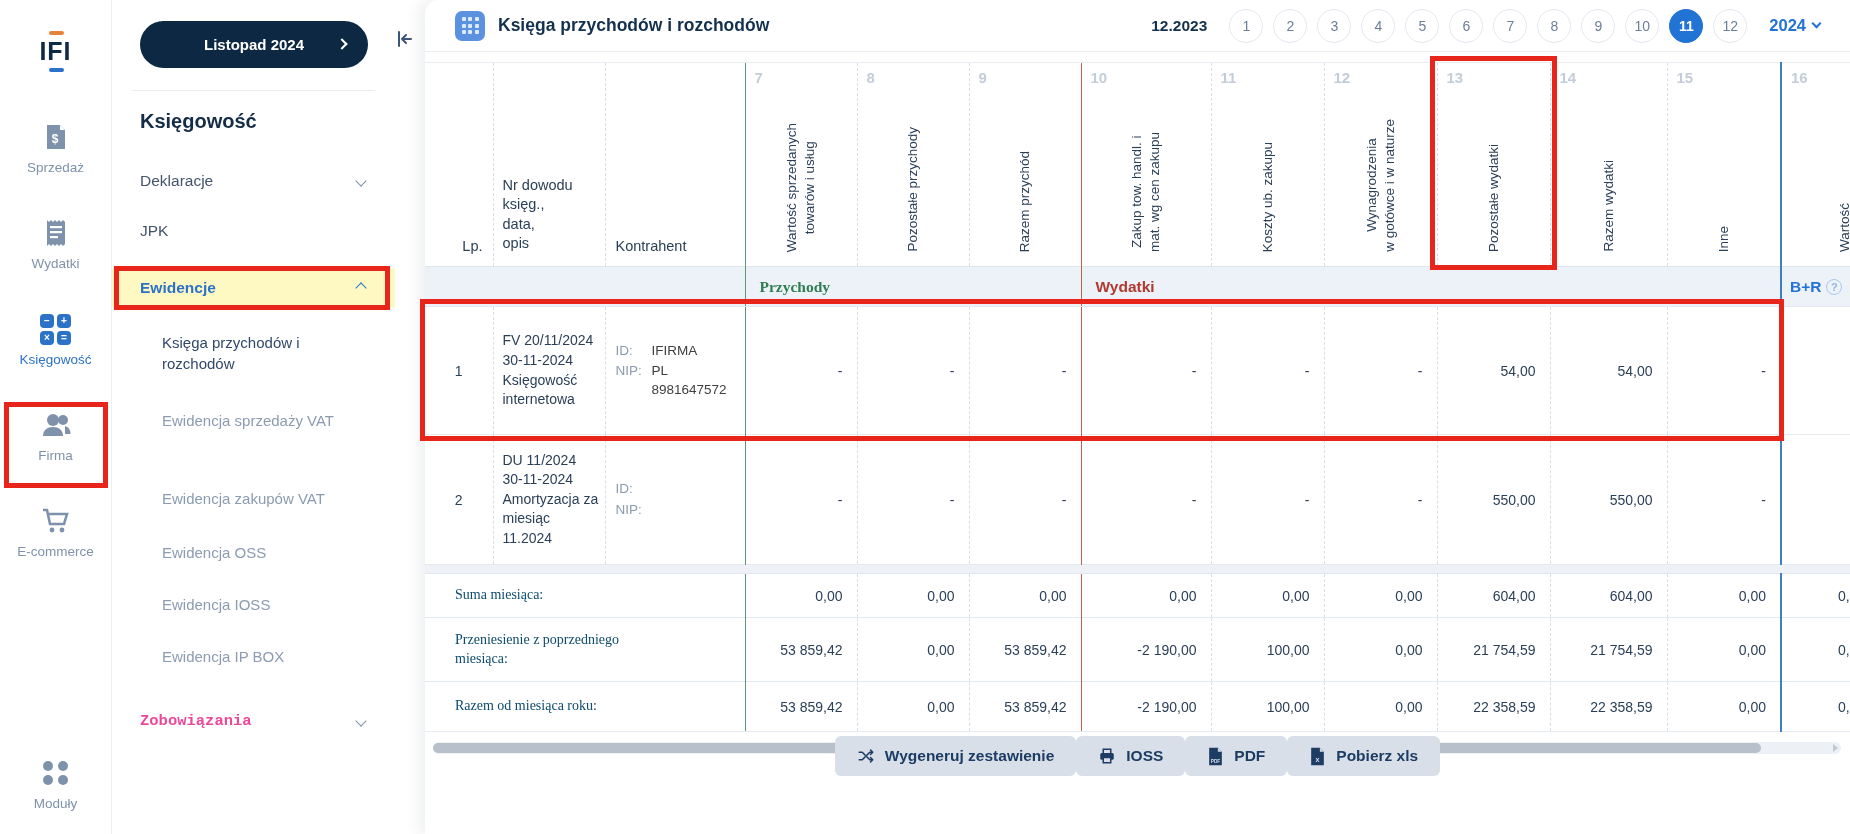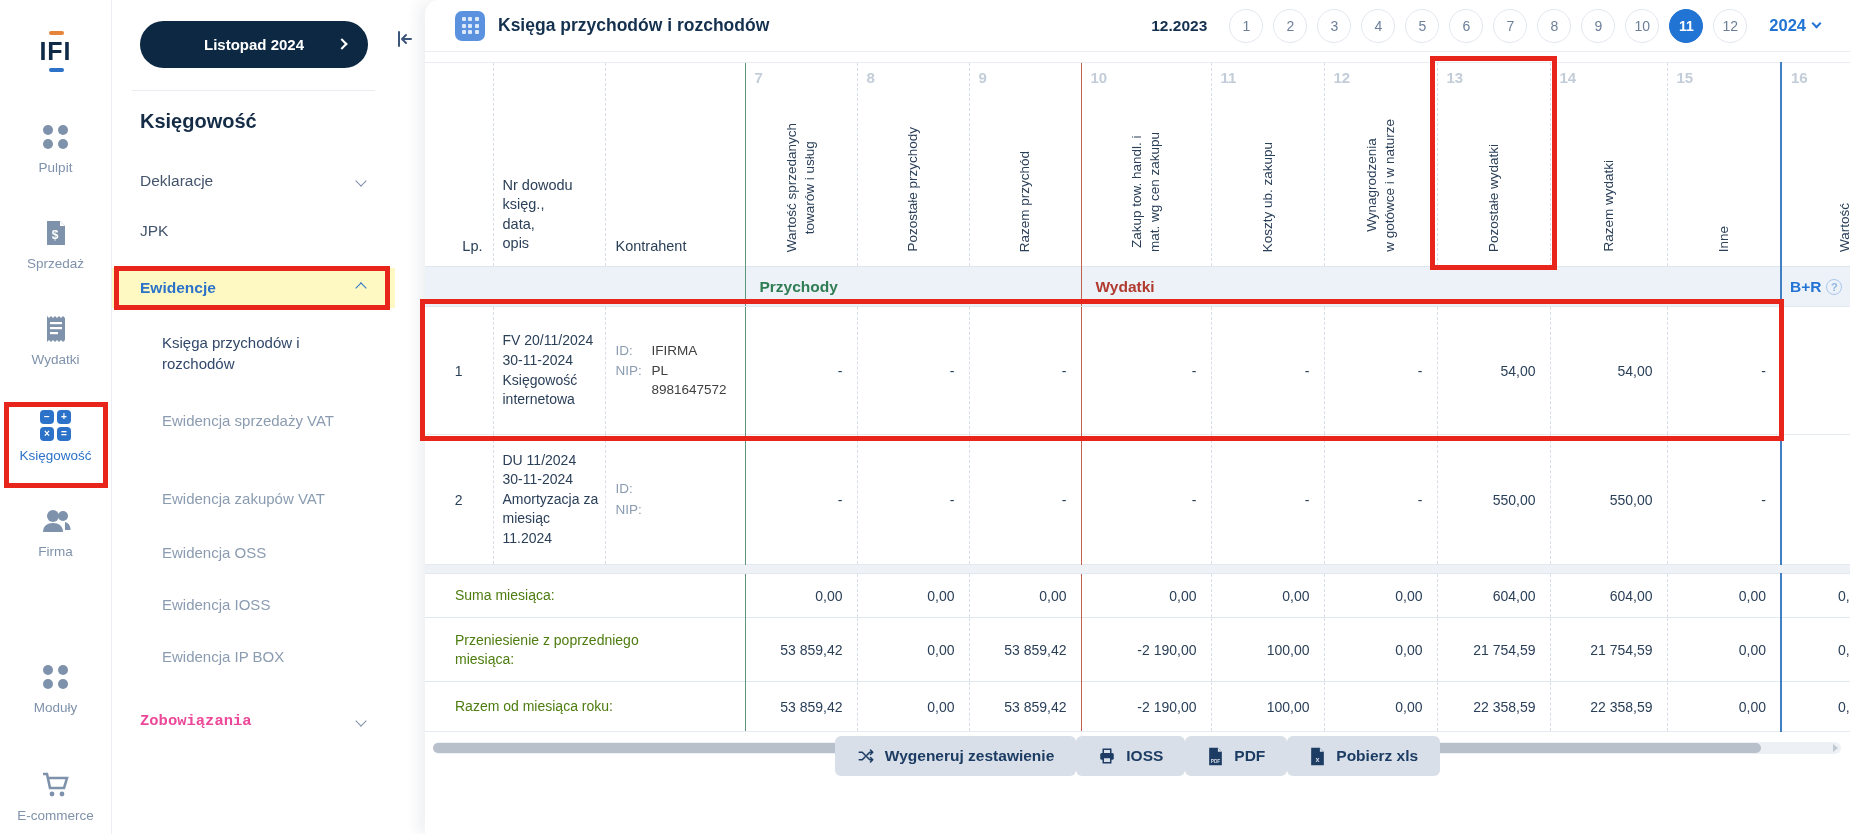--- a/index.html
+++ b/index.html
@@ -97,21 +97,21 @@
   th.h-num { text-align:center; }
   th.c16h { text-align:left; }
   th.c16h .vlabel { margin-left:54px; }
   th.h-fix { font-size:14.5px; color:#2a3f58; padding-bottom:12px; }
   th.lp-h { text-align:right; padding-right:10px; }
   th.doc-h { text-align:left; padding-left:9px; white-space:pre-line; line-height:1.35; }
   th.kontr-h { text-align:left; padding-left:10px; }
 
   tr.subhead td { height:40px; background:#edf1f8; border-top:1px solid #dfe5ed;
     border-bottom:1px solid #e4e9f0; font-size:15.5px; font-weight:bold; vertical-align:middle; }
-  .grp-income { color:#2f7d53; padding-left:14px; }
+  .grp-income { color:#2f7d53; padding-left:14px;font-family:Liberation Serif, serif; }
   .grp-expense { color:#b03a2e; padding-left:14px; }
   .grp-br { color:#2273d3; padding-left:8px; white-space:nowrap; }
   .q-icon { display:inline-flex; width:16px; height:16px; border:1.5px solid #a9c8ec; border-radius:50%;
     color:#8fb6e4; font-size:11px; align-items:center; justify-content:center; margin-left:5px;
     vertical-align:1px; font-weight:bold; cursor:pointer; }
 
   tr.drow td { background:#fff; vertical-align:middle; font-size:14px; }
   tr.r1 td { height:128px; }
   tr.r2 td { height:130px; border-top:1px solid #e6ebf2; }
   td.lp-c { text-align:center; color:#2a3f58; }
@@ -121,21 +121,21 @@
   .klab { color:#8b9cb1; }
   .kval { color:#404040; white-space:pre-line; }
   td.val { text-align:right; padding-right:14px; color:#2a3f58; }
   td.c16v { text-align:left; padding-left:56px; padding-right:0; }
 
   tr.spacer td { height:9px; background:#eef1f6; border-top:1px solid #e4e9f0; }
   tr.srow td { background:#fff; border-top:1px solid #e2e8ef; vertical-align:middle; font-size:14px; }
   tr.s0 td { height:44px; }
   tr.s1 td { height:64px; }
   tr.s2 td { height:50px; border-bottom:1px solid #e6ebf2; }
-  td.s-label { padding-left:30px; color:#4d7c0f; line-height:1.35; }
+  td.s-label { padding-left:30px; color:#0c4a6e; line-height:1.35;font-family:Liberation Serif, serif; }
 
   .hscroll { position:absolute; top:742px; left:8px; width:1408px; height:12px; background:#edf0f4;
     border-radius:6px; cursor:pointer; }
   .hscroll .thumb { position:absolute; left:0; top:1px; height:10px; width:1328px; background:#b7c0cb;
     border-radius:5px; }
   .hscroll .arr { position:absolute; right:3px; top:2px; width:0; height:0; border-top:4px solid transparent;
     border-bottom:4px solid transparent; border-left:5px solid #c0c8d2; }
 
   
   .footer-btns { position:absolute; top:736px; left:0; width:1425px; display:flex;
@@ -155,31 +155,20 @@
 </head>
 <body>
 
 <div class="icon-sidebar">
   <div class="logo">
     <span class="bar-top"></span>
     <span class="logo-text">IFI</span>
     <span class="bar-bot"></span>
   </div>
 
-  <div class="nav-item">
-    <span class="nv-ic">
-      <span class="dotgrid">
-          <i></i>
-          <i></i>
-          <i></i>
-          <i></i>
-        </span>
-    </span>
-    <span class="nv-label">Pulpit</span>
-  </div>
 
   <div class="nav-item">
     <span class="nv-ic">
       <svg width="24" height="26" viewBox="0 0 24 26">
           <path fill="currentColor" d="M3 1h13l5 5v19H3z"></path>
           <path fill="#fff" d="M16 1l5 5h-5z"></path>
           <text x="11" y="19" font-size="12" font-weight="bold" fill="#fff" text-anchor="middle">$</text>
         </svg>
     </span>
     <span class="nv-label">Sprzedaż</span>
@@ -214,41 +203,41 @@
       <svg width="30" height="26" viewBox="0 0 30 26">
           <circle cx="12" cy="8" r="6" fill="currentColor"></circle>
           <path fill="currentColor" d="M2 24c0-6 4.5-9 10-9s10 3 10 9z"></path>
           <circle cx="22" cy="8" r="5" fill="currentColor"></circle>
           <path fill="currentColor" d="M24 14c3.5.8 5.5 3.6 5.5 8H24z"></path>
         </svg>
     </span>
     <span class="nv-label">Firma</span>
   </div>
 
-  <div class="nav-item last">
-    <span class="nv-ic">
-      <span class="dotgrid">
-          <i></i>
-          <i></i>
-          <i></i>
-          <i></i>
-        </span>
-    </span>
-    <span class="nv-label">Moduły</span>
-  </div>
-
   <div class="nav-item">
     <span class="nv-ic">
       <svg width="28" height="26" viewBox="0 0 28 26">
           <path fill="none" stroke="currentColor" stroke-width="2.6" d="M1 2h4l3 14h14l3-10H7"></path>
           <circle cx="10" cy="22" r="2.4" fill="currentColor"></circle>
           <circle cx="20" cy="22" r="2.4" fill="currentColor"></circle>
         </svg>
     </span>
     <span class="nv-label">E-commerce</span>
+  </div>
+
+  <div class="nav-item last">
+    <span class="nv-ic">
+      <span class="dotgrid">
+          <i></i>
+          <i></i>
+          <i></i>
+          <i></i>
+        </span>
+    </span>
+    <span class="nv-label">Moduły</span>
   </div>
 </div>
 
 <div class="menu-sidebar">
   <div class="month-pill">
     <span>Listopad 2024</span>
     <span class="chev-r"></span>
   </div>
   <div class="menu-divider"></div>
   <div class="menu-title">Księgowość</div>

